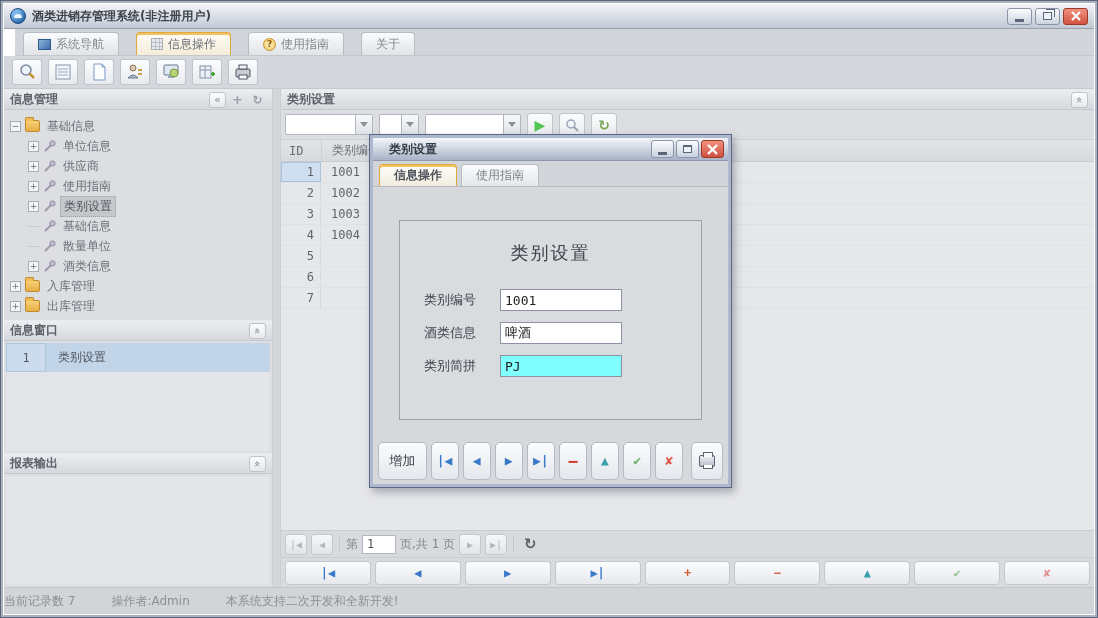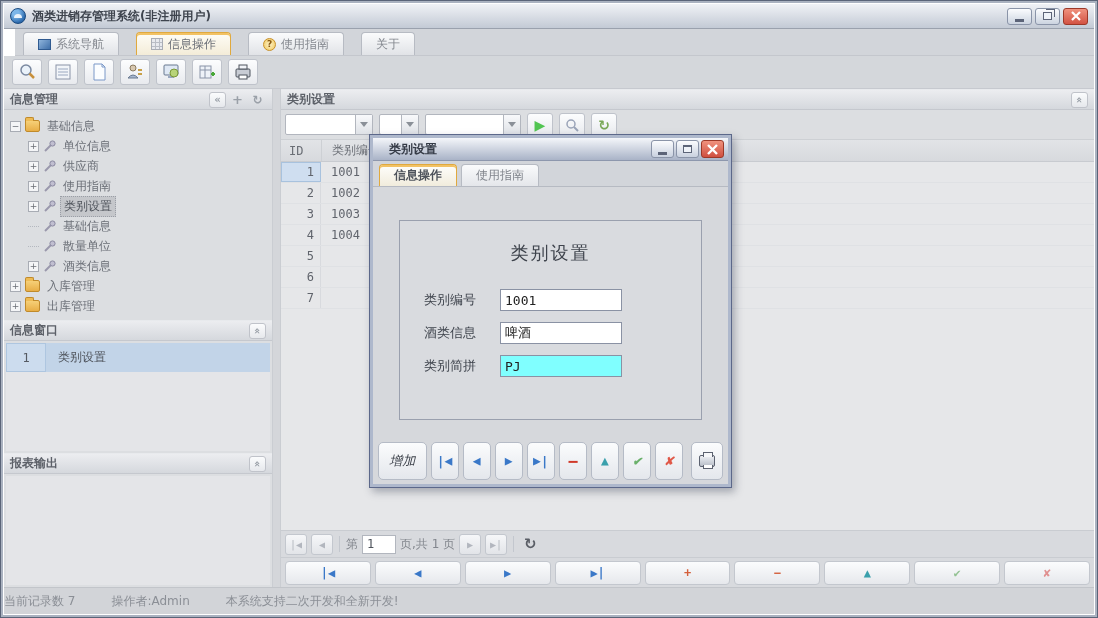--- a/index.html
+++ b/index.html
@@ -169,21 +169,21 @@
   .form-heading { text-align:center; margin-top:20px; font-size:18px; color:#3e434c; letter-spacing:2px;}
   .field-row { display:flex; align-items:center; margin:11px 0 0 24px; height:22px;}
   .field-row .flabel { width:76px; font-size:13px; color:#3e434c; }
   .field-row input { width:122px; height:22px; border:1px solid #8a92a4; padding:0 4px;
     font-family:"DejaVu Sans Mono",monospace; font-size:13px; color:#222; background:#fff;}
   .field-row input.hl { background:#80ffff; }
   .dlg-footer { flex:none; height:47px; margin:0 3px 3px 3px; background:#d6d8dc;
     display:flex; align-items:center; gap:4px; padding:0 5px; }
   .dlg-fbtn { height:38px; border:1px solid #b5bbc6; border-radius:5px;
     background:linear-gradient(#fbfcfd,#e4e7ec); display:flex; align-items:center; justify-content:center;
-    font-family:"DejaVu Sans Mono",monospace; font-weight:bold; font-size:13px;font-style:italic;}
+    font-family:"DejaVu Sans Mono",monospace; font-weight:bold; font-size:13px;}
   .dlg-fbtn.txt { width:52px; font-family:"DejaVu Sans",sans-serif; color:#3e434c; font-weight:normal;}
   .dlg-fbtn.sq { width:30px; }
   .dlg-fbtn.print { width:34px; margin-left:4px; }
   .printer-icon { position:relative; width:16px; height:12px; background:linear-gradient(#eef0f4,#b8bec8);
     border:1px solid #5c6270; border-radius:2px;}
   .printer-icon::before { content:""; position:absolute; left:3px; top:-4px; width:8px; height:4px;
     background:#f6f7f9; border:1px solid #5c6270; border-bottom:none;}
   .printer-icon::after { content:""; position:absolute; left:3px; bottom:-3px; width:8px; height:3px;
     background:#fff; border:1px solid #5c6270; border-top:none;}
 </style>

